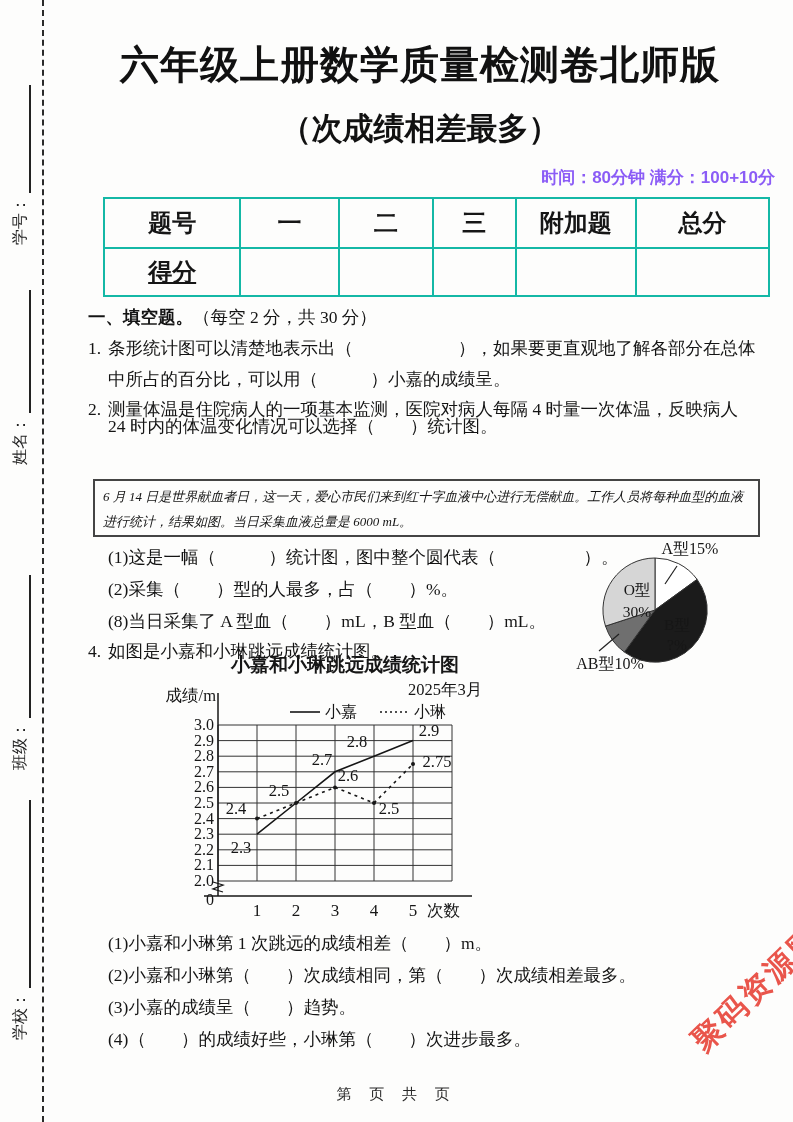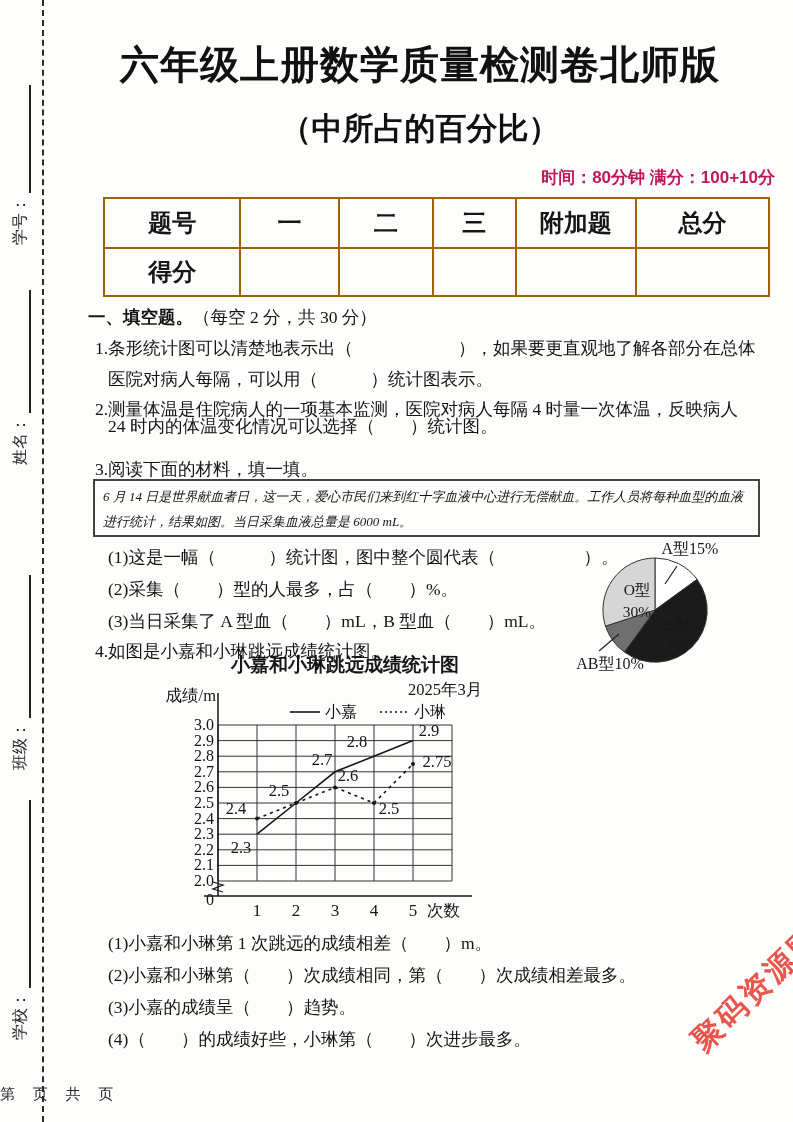--- a/index.html
+++ b/index.html
@@ -29,53 +29,52 @@
     font-size:39px; font-weight:900; letter-spacing:1px; color:#111;
   }
   .subtitle {
     position:absolute; left:60px; top:108px; width:720px; text-align:center;
     font-family:"Liberation Sans","DejaVu Sans",sans-serif;
     font-size:31px; font-weight:900; color:#111;
   }
   .exam-info {
     position:absolute; right:18px; top:166px;
     font-family:"Liberation Sans","DejaVu Sans",sans-serif;
-    font-size:17px; font-weight:700; color:#be185d;
+    font-size:17px; font-weight:700; color:#8b5cf6;
   }
   
   .score-table {
     position:absolute; left:103px; top:197px; width:667px;
     border-collapse:collapse; table-layout:fixed;
   }
   .score-table td {
-    border:2px solid #a16207; text-align:center; vertical-align:middle;
+    border:2px solid #14b8a6; text-align:center; vertical-align:middle;
     font-size:24px; font-weight:700; color:#161616;
   }
   .score-table tr:nth-child(1) td { height:50px; }
-  .score-table tr:nth-child(2) td { height:48px; }
+  .score-table tr:nth-child(2) td { height:48px;text-decoration:underline; }
   
   .tline {
     position:absolute; font-size:17.5px; color:#141414; white-space:nowrap;
     line-height:22px;
-    text-align:right;
   }
   .qnum { display:inline-block; width:20px; }
   .bold { font-weight:700; }
   .material-box {
     position:absolute; left:93px; top:479px; width:667px; height:58px;
     border:2px solid #444; padding:3px 8px;
     font-size:13px; font-style:italic; line-height:25px; color:#141414;
   }
   
   .pie-wrap  { position:absolute; left:553px; top:538px; }
   .line-wrap { position:absolute; left:140px; top:653px; }
   svg text { font-family:"Liberation Serif","DejaVu Serif",serif; fill:#161616; }
   
   .footer {
-    position:absolute; left:0; top:1085px; width:100%; text-align:left;
+    position:absolute; left:0; top:1085px; width:100%; text-align:center;
     font-size:15px; letter-spacing:7px; color:#2a2a2a;
   }
   .watermark {
     position:absolute; left:652px; top:968px; width:210px; text-align:center;
     transform:rotate(-44deg); transform-origin:center;
     font-family:"Liberation Sans","DejaVu Sans",sans-serif;
     font-size:30px; font-weight:900; letter-spacing:3px; opacity:.92;
   }
 </style>
 </head>
@@ -96,21 +95,21 @@
   <div class="student-field" style="left:10px; top:770px; width:195px;">
     <span>班级：</span>
     <span class="fill-line" style="width:147px;"></span>
   </div>
   <div class="student-field" style="left:10px; top:1040px; width:240px;">
     <span>学校：</span>
     <span class="fill-line" style="width:192px;"></span>
   </div>
 
   <div class="title">六年级上册数学质量检测卷北师版</div>
-  <div class="subtitle">（中所占的百分比）</div>
+  <div class="subtitle">（次成绩相差最多）</div>
   <div class="exam-info">时间：80分钟  满分：100+10分</div>
 
   <table class="score-table">
     <colgroup>
       <col style="width:20.5%">
         <col style="width:14.8%">
         <col style="width:14.2%">
       <col style="width:12.4%">
         <col style="width:18.1%">
         <col style="width:20%">
@@ -135,34 +134,31 @@
   </tbody>
     </table>
 
   <div class="tline" style="left:88px; top:306px;">
     <span class="bold">一、填空题。</span><span>（每空 2 分，共 30 分）</span>
   </div>
 
   <div class="tline" style="left:88px; top:337px;">
     <span class="qnum">1.</span><span>条形统计图可以清楚地表示出（　　　　　　），如果要更直观地了解各部分在总体</span>
   </div>
-  <div class="tline" style="left:108px; top:368px;">医院对病人每隔，可以用（　　　）统计图表示。</div>
+  <div class="tline" style="left:108px; top:368px;">中所占的百分比，可以用（　　　）小嘉的成绩呈。</div>
 
   <div class="tline" style="left:88px; top:398px;">
     <span class="qnum">2.</span><span>测量体温是住院病人的一项基本监测，医院对病人每隔 4 时量一次体温，反映病人</span>
   </div>
   <div class="tline" style="left:108px; top:415px;">24 时内的体温变化情况可以选择（　　）统计图。</div>
 
-  <div class="tline" style="left:88px; top:458px;">
-    <span class="qnum">3.</span><span>阅读下面的材料，填一填。</span>
-  </div>
   <div class="material-box">6 月 14 日是世界献血者日，这一天，爱心市民们来到红十字血液中心进行无偿献血。工作人员将每种血型的血液进行统计，结果如图。当日采集血液总量是 6000 mL。</div>
   <div class="tline" style="left:108px; top:546px;">(1)这是一幅（　　　）统计图，图中整个圆代表（　　　　　）。</div>
   <div class="tline" style="left:108px; top:578px;">(2)采集（　　）型的人最多，占（　　）%。</div>
-  <div class="tline" style="left:108px; top:610px;">(3)当日采集了 A 型血（　　）mL，B 型血（　　）mL。</div>
+  <div class="tline" style="left:108px; top:610px;">(8)当日采集了 A 型血（　　）mL，B 型血（　　）mL。</div>
 
   <div class="pie-wrap">
     <svg id="pie-svg" width="238" height="148" viewBox="0 0 238 148">
         <path d="M102,72 L102.0,20.0 A52,52 0 0 1 144.1,41.4 Z" fill="#ffffff" stroke="#333" stroke-width="1"></path>
         <path d="M102,72 L144.1,41.4 A52,52 0 0 1 71.4,114.1 Z" fill="#1b1b1b" stroke="#333" stroke-width="1"></path>
         <path d="M102,72 L71.4,114.1 A52,52 0 0 1 52.5,88.1 Z" fill="#6f6f6f" stroke="#333" stroke-width="1"></path>
         <path d="M102,72 L52.5,88.1 A52,52 0 0 1 102.0,20.0 Z" fill="#d6d6d6" stroke="#333" stroke-width="1"></path>
         <text x="137" y="16" text-anchor="middle" font-size="16">A型15%</text>
         <line x1="124" y1="28" x2="112" y2="46" stroke="#222" stroke-width="1.2"></line>
         <text x="124" y="92" text-anchor="middle" font-size="15.5" fill="#ffffff">B型</text>

